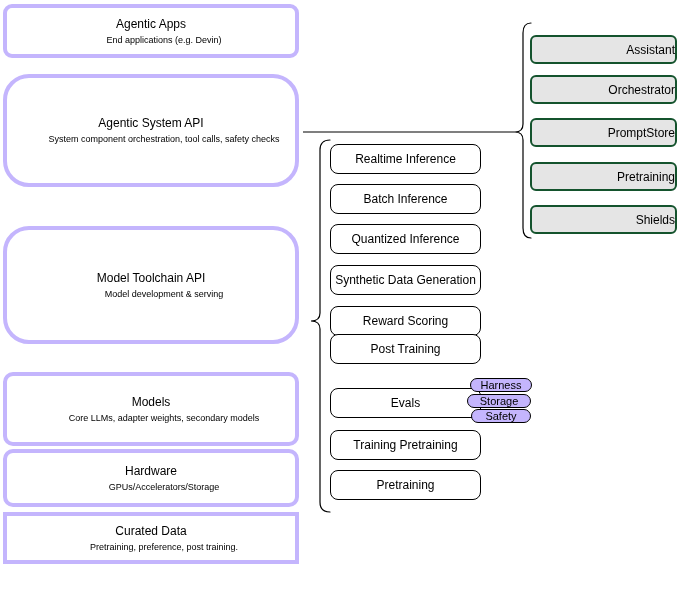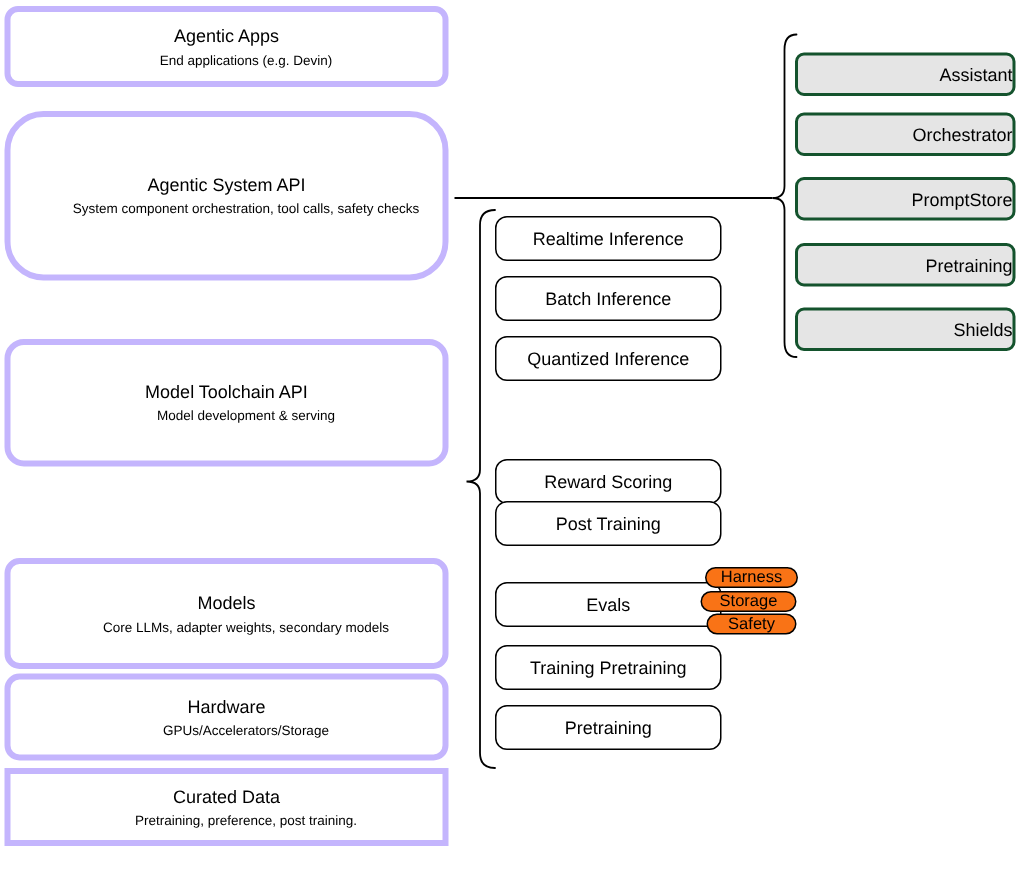--- a/index.html
+++ b/index.html
@@ -17,21 +17,21 @@
 
   .mbox { position:absolute; left:330px; width:151px; height:30px; border:1px solid #000;
           border-radius:8px; background:#fff; display:flex; align-items:center;
           justify-content:center; font-size:12px; z-index:2; }
 
   .rbox { position:absolute; left:530px; width:147px; height:29px; border:2px solid #14532d;
           border-radius:6px; background:#e5e5e5; display:flex; align-items:center;
           justify-content:flex-end; font-size:12px; z-index:2; }
 
   .pill { position:absolute; height:14px; border:1px solid #000; border-radius:7px;
-          background:#f97316; display:flex; align-items:center; justify-content:center;
+          background:#c4b5fd; display:flex; align-items:center; justify-content:center;
           font-size:11px; line-height:12px; z-index:3; }
 </style>
 </head>
 <body>
 
 <div class="canvas">
 
   <svg class="overlay" width="682" height="591" viewBox="0 0 682 591">
     <line x1="303" y1="132" x2="515" y2="132" stroke="#000" stroke-width="1.2"></line>
     <path d="M330,140 Q320,140 320,150 L320,313 Q320,321 311,321 Q320,321 320,329 L320,502 Q320,512 330,512" fill="none" stroke="#000" stroke-width="1.2" stroke-linecap="round"></path>
@@ -41,21 +41,21 @@
   <div class="lbox" style="top:4px;height:54px;border-radius:9px">
     <div class="ltitle">Agentic Apps</div>
     <div class="lsub">End applications (e.g. Devin)</div>
   </div>
 
   <div class="lbox" style="top:74px;height:113px;border-radius:26px">
     <div class="ltitle">Agentic System API</div>
     <div class="lsub">System component orchestration, tool calls, safety checks</div>
   </div>
 
-  <div class="lbox" style="top:226px;height:85px;border-radius:13px">
+  <div class="lbox" style="top:226px;height:118px;border-radius:26px">
     <div class="ltitle">Model Toolchain API</div>
     <div class="lsub">Model development &amp; serving</div>
   </div>
 
   <div class="lbox" style="top:372px;height:74px;border-radius:10px">
     <div class="ltitle">Models</div>
     <div class="lsub">Core LLMs, adapter weights, secondary models</div>
   </div>
 
   <div class="lbox" style="top:449px;height:58px;border-radius:10px">
@@ -69,20 +69,23 @@
   </div>
 
   <div class="mbox" style="top:144px">
     <span>Realtime Inference</span>
   </div>
   <div class="mbox" style="top:184px">
     <span>Batch Inference</span>
   </div>
   <div class="mbox" style="top:224px">
     <span>Quantized Inference</span>
+  </div>
+  <div class="mbox" style="top:265px">
+    <span>Synthetic Data Generation</span>
   </div>
   <div class="mbox" style="top:306px">
     <span>Reward Scoring</span>
   </div>
   <div class="mbox" style="top:334px">
     <span>Post Training</span>
   </div>
   <div class="mbox" style="top:388px">
     <span>Evals</span>
   </div>

